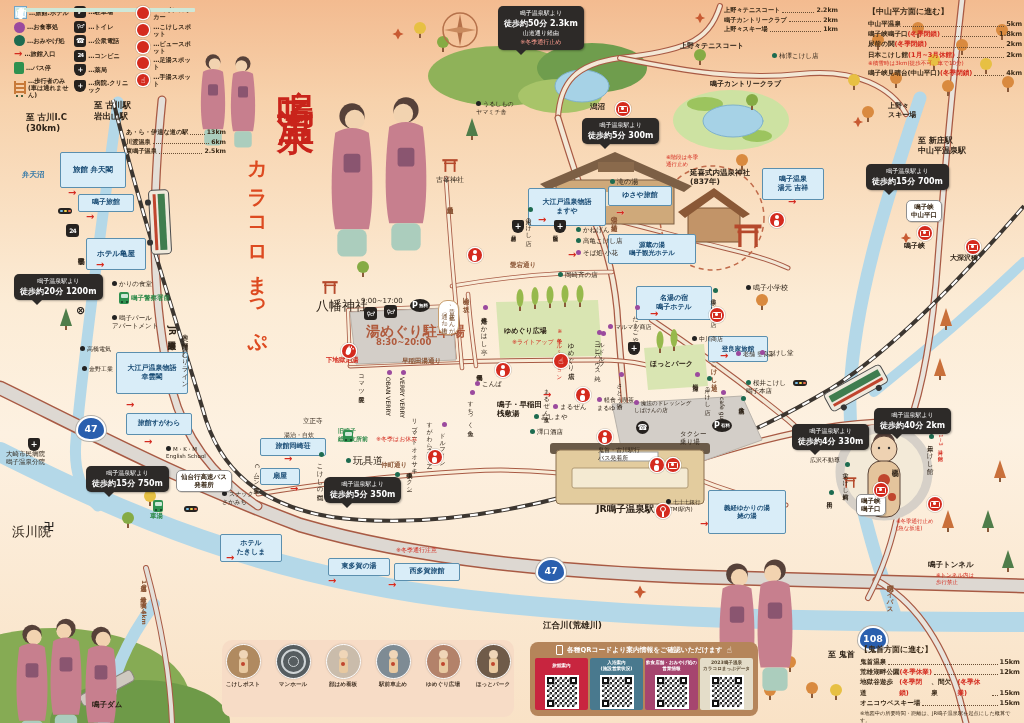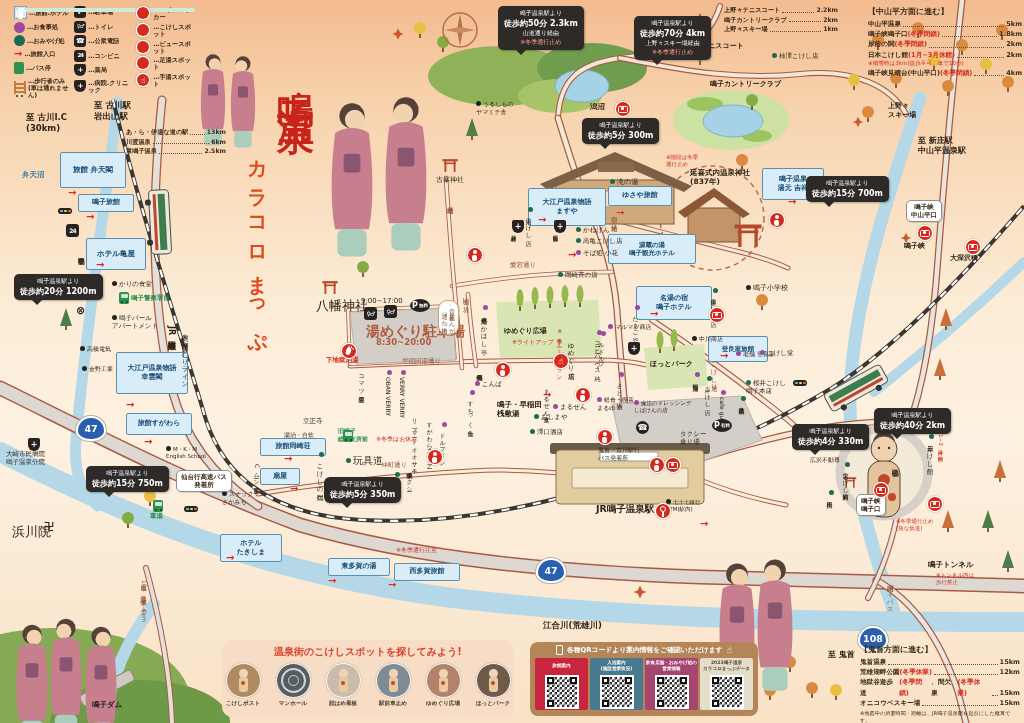--- a/index.html
+++ b/index.html
@@ -3,21 +3,21 @@
 <meta charset="utf-8">
 <style>
   html,body{margin:0;padding:0;background:#888;}
   #stage{position:relative;width:1024px;height:723px;overflow:hidden;
     font-family:"DejaVu Sans",sans-serif;
     background:linear-gradient(180deg,#f3bb90 0%,#f7d2ac 14%,#fcecd6 42%,#fdf1e1 60%,#f9e2c6 100%);}
   #art{position:absolute;left:0;top:0;z-index:1;}
   #map-layer{position:absolute;left:0;top:0;width:100%;height:100%;z-index:3;}
   
   .lbl{position:absolute;font-size:7px;line-height:1.25;color:#2e2318;white-space:pre-line;z-index:5;}
-  .lbl.st{color:#8a5535;font-weight:400;}
+  .lbl.st{color:#8a5535;font-weight:700;}
   .lbl.rv{color:#3a7ca8;font-weight:600;}
   .lbl.rd{color:#d42a1e;}
   .lbl.grn{color:#2e8a4a;font-weight:600;}
   .lbl.lot{color:#b05a3c;}
   .lbl.vert{writing-mode:vertical-rl;}
   .lbl.wt,.lbl.wtv{background:#fff;border:1px solid #8f8f8f;border-radius:5px;padding:2px 4px;text-align:center;box-shadow:1px 1px 0 rgba(0,0,0,.12);color:#3a2a18;font-weight:600;}
   .lbl.wtv{border-color:#c9a070;color:#7a5535;border-radius:9px;padding:3px 2px;font-weight:400;}
   .dot{display:inline-block;width:5px;height:5px;border-radius:50%;margin:0 2px 1px 0;vertical-align:middle;}
   .vert .dot{margin:0 0 2px 0;}
   .dot.g{background:#1d6b50}.dot.pu{background:#9b4a9e}.dot.bk{background:#222}
@@ -518,45 +518,41 @@
       <div class="bldg" style="left: 528px; top: 188px; width: 76px; height: 36px; font-size: 7px;">大江戸温泉物語
 ますや</div>
       <div class="bldg" style="left: 608px; top: 186px; width: 62px; height: 18px; font-size: 7px;">ゆさや旅館</div>
       <div class="bldg" style="left: 608px; top: 234px; width: 86px; height: 28px; font-size: 6.5px;">源蔵の湯
 鳴子観光ホテル</div>
       <div class="bldg" style="left: 762px; top: 168px; width: 60px; height: 30px; font-size: 7px;">鳴子温泉
 湯元 吉祥</div>
       <div class="bldg" style="left: 636px; top: 286px; width: 74px; height: 32px; font-size: 7px;">名湯の宿
 鳴子ホテル</div>
       <div class="bldg" style="left: 708px; top: 336px; width: 58px; height: 24px; font-size: 6.5px;">登良家旅館</div>
+      <div class="bldg" style="left: 708px; top: 490px; width: 76px; height: 42px; font-size: 6.5px;">義経ゆかりの湯
+姥の湯</div>
       <div class="wbox" style="left: 14px; top: 274px;">
         <div>鳴子温泉駅より</div>
         <div class="big">徒歩約20分 1200m</div>
       </div>
       <div class="wbox" style="left: 86px; top: 466px;">
         <div>鳴子温泉駅より</div>
         <div class="big">徒歩約15分 750m</div>
       </div>
       <div class="wbox" style="left: 498px; top: 6px;">
         <div>鳴子温泉駅より</div>
         <div class="big">徒歩約50分 2.3km</div>
         <div>山道通り経由</div>
         <div class="note">※冬季通行止め</div>
       </div>
-      <div class="wbox" style="left: 634px; top: 16px;">
-        <div>鳴子温泉駅より</div>
-        <div class="big">徒歩約70分 4km</div>
-        <div>上野々スキー場経由</div>
-        <div class="note">※冬季通行止め</div>
-      </div>
       <div class="wbox" style="left: 582px; top: 118px;">
         <div>鳴子温泉駅より</div>
         <div class="big">徒歩約5分 300m</div>
       </div>
-      <div class="wbox" style="left: 806px; top: 164px; margin-top: 12px;">
+      <div class="wbox" style="left: 866px; top: 164px;">
         <div>鳴子温泉駅より</div>
         <div class="big">徒歩約15分 700m</div>
       </div>
       <div class="wbox" style="left: 324px; top: 477px; border-radius: 6px;">
         <div>鳴子温泉駅より</div>
         <div class="big">徒歩約5分 350m</div>
       </div>
       <div class="wbox" style="left: 792px; top: 424px;">
         <div>鳴子温泉駅より</div>
         <div class="big">徒歩約4分 330m</div>
@@ -749,21 +745,20 @@
         <div class="drow">
           <span>オニコウベスキー場</span>
           <span class="ldr"></span>
           <span class="km">15km</span>
         </div>
       </div>
     <div class="dfoot">※地図中の所要時間・距離は、JR鳴子温泉駅を起点にした概算です。</div>
   </div>
 
   <div id="strip">
-    <div class="stitle">温泉街のこけしスポットを探してみよう!</div>
     <div class="scircles">
         <div class="ksp">
           <div class="kcir" style="background: rgb(176, 138, 96);">
             <i class="khead"></i>
             <i class="kbody"></i>
           </div>
           <span>こけしポスト</span>
         </div>
         <div class="ksp">
           <div class="kcir manhole" style="background: rgb(86, 93, 96);"></div>

